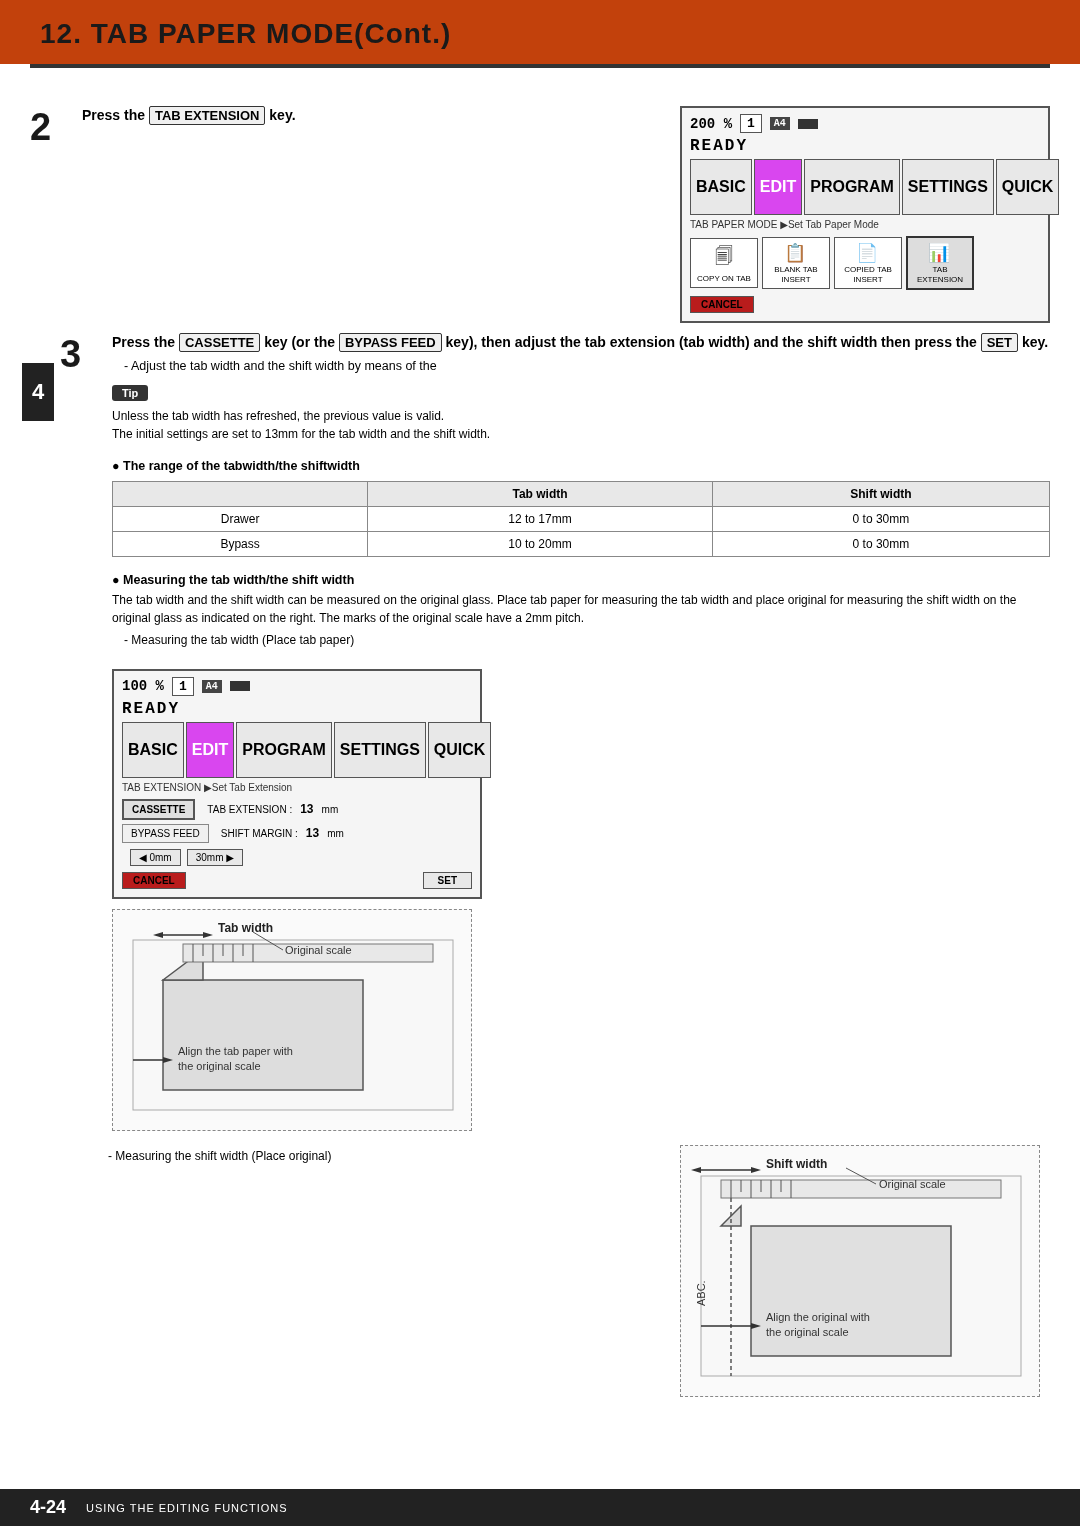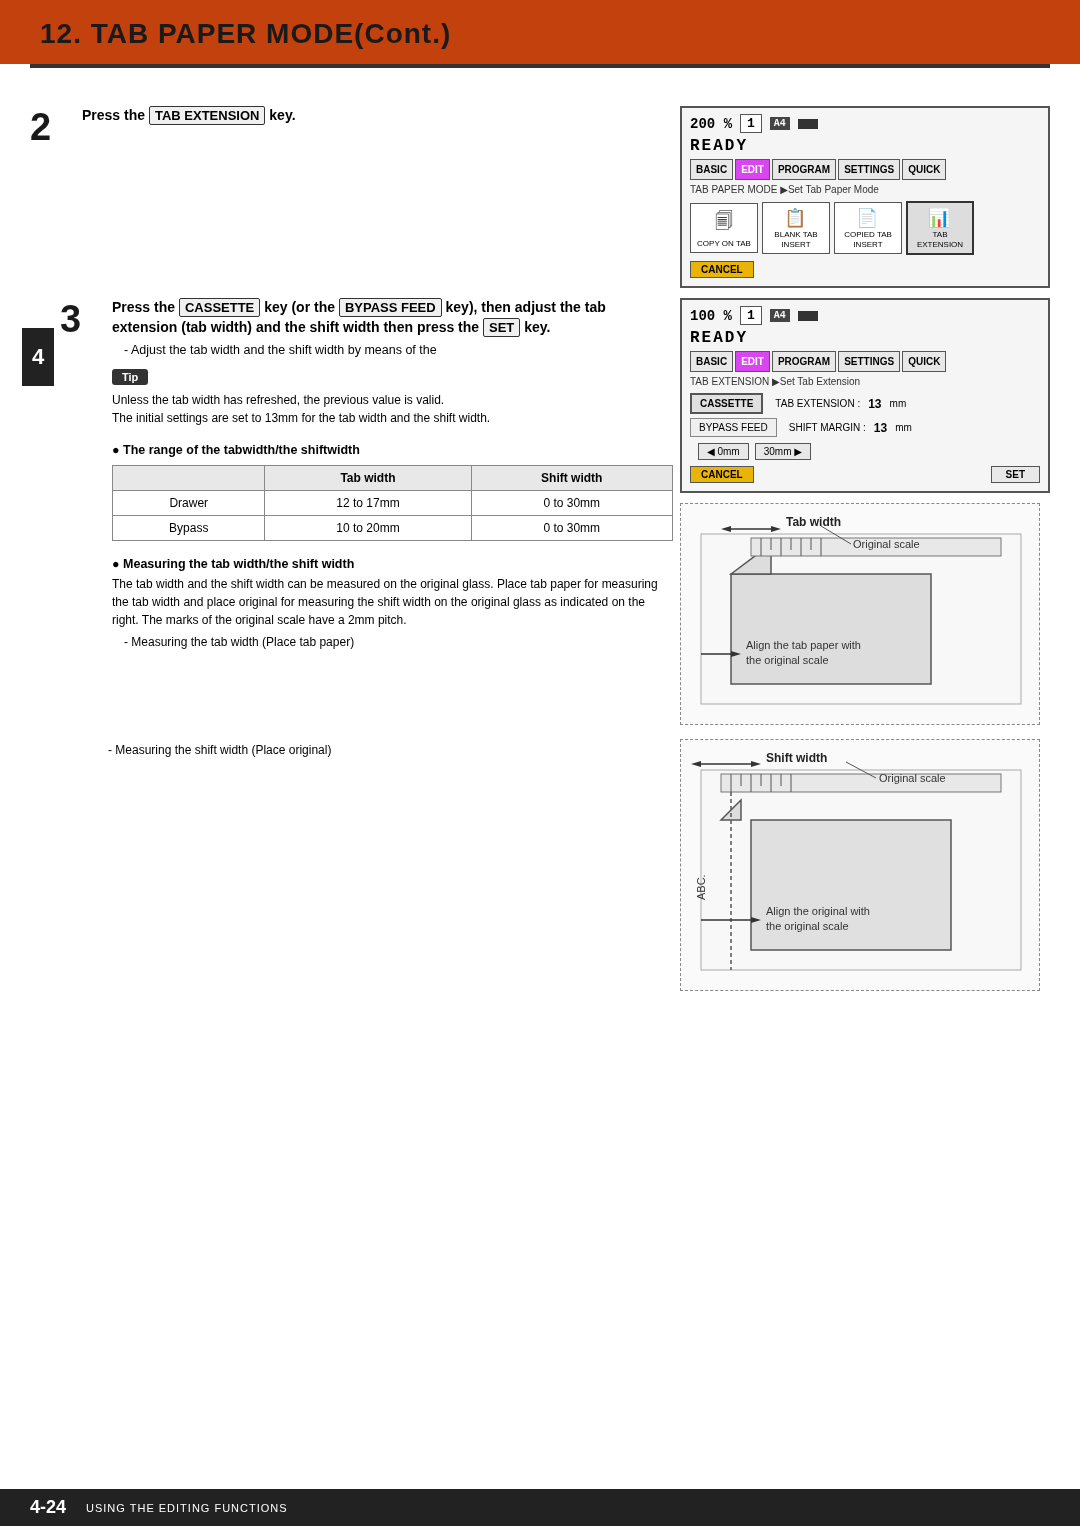--- a/index.html
+++ b/index.html
@@ -93,22 +93,22 @@
       letter-spacing: 2px;
       margin-bottom: 4px;
     }
     .screen-tabs {
       display: flex;
       gap: 2px;
       margin-bottom: 4px;
     }
     .screen-tab {
       border: 1px solid #555;
-      padding: 4px 5px;
-      font-size: 10px;
+      padding: 18px 5px;
+      font-size: 16px;
       font-weight: bold;
       background: #e8e8e8;
     }
     .screen-tab.active {
       background: #d946ef;
       color: #fff;
     }
     .screen-breadcrumb {
       font-size: 10px;
       color: #333;
@@ -135,21 +135,21 @@
     }
     .screen-icon-box.active {
       background: #ddd;
       border: 2px solid #333;
     }
     .screen-cancel-btn {
       border: 1px solid #555;
       padding: 2px 10px;
       font-size: 10px;
       font-weight: bold;
-      background: #eab308;
+      background: #b91c1c;
       display: inline-block;
     }
     .screen-cassette-btn {
       border: 2px solid #555;
       padding: 3px 8px;
       font-size: 10px;
       font-weight: bold;
       background: #e0e0e0;
     }
     .screen-bypass-btn {
@@ -380,21 +380,21 @@
           </div>
         </div>
       </div>
     </div>
 
     <div class="step-row" style="margin-bottom:0; position:relative;">
 
       <div style="position:absolute; left:-8px; top:30px; background:#222; color:#fff; font-size:22px; font-weight:bold; width:32px; height:58px; display:flex; align-items:center; justify-content:center; z-index:10;">4</div>
 
       <div class="step-number" style="margin-left:30px;">3</div>
-      <div style="flex:1; display:flex; flex-direction:row; gap:7px;">
+      <div style="flex:1; display:flex; flex-direction:column; gap:16px;">
 
         <div class="left-col">
           <div class="step-title">
             <span>Press the </span>
             <span class="keycap">CASSETTE</span>
             <span> key (or the </span>
             <span class="keycap">BYPASS FEED</span>
             <span> key), then adjust the tab extension (tab width) and the shift width then press the </span>
             <span class="keycap">SET</span>
             <span> key.</span>

